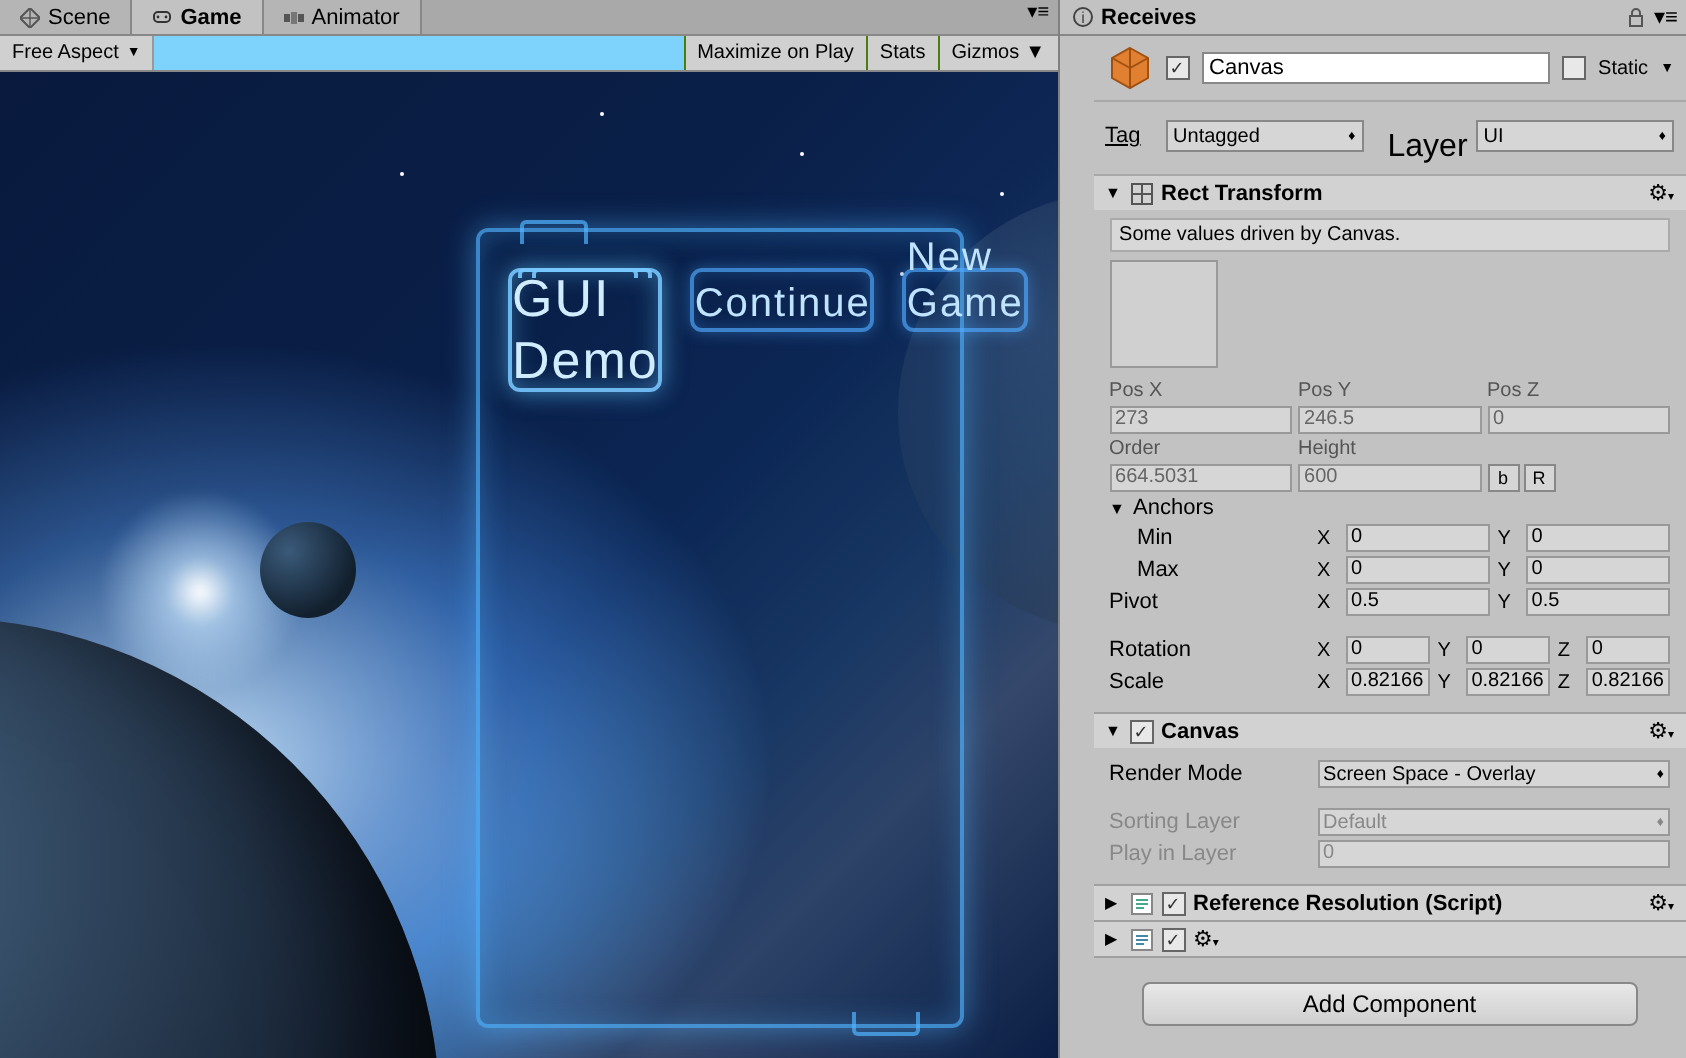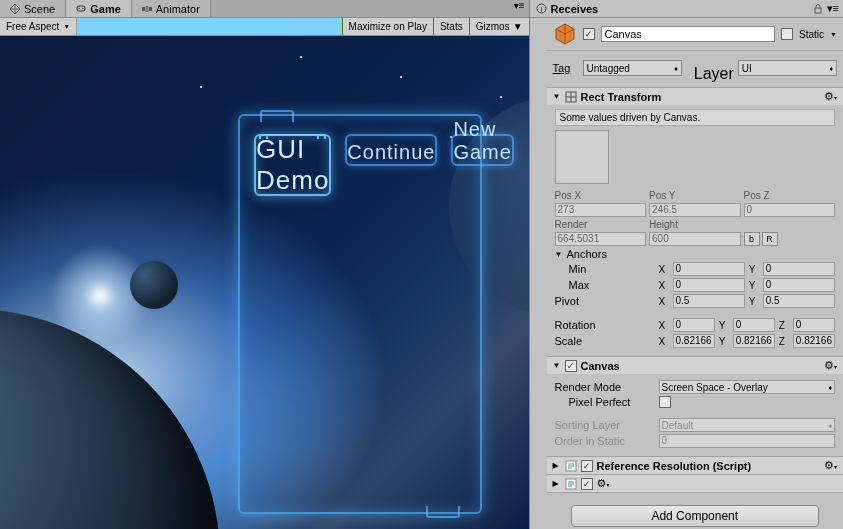--- a/index.html
+++ b/index.html
@@ -205,21 +205,21 @@
         <span class="gear">⚙<span style="font-size:6px">▾</span></span>
       </div>
       <div class="comp-body">
         <div class="comp-note">Some values driven by Canvas.</div>
         <div class="rt-grid">
           <div class="rt-preview"></div>
           <div class="rt-cols">
             <div class="rt-col">
                 <span class="rt-col-label">Pos X</span>
                 <div class="rt-val">273</div>
-                <span class="rt-col-label">Render</span>
+                <span class="rt-col-label">Order</span>
                 <div class="rt-val">664.5031</div>
               </div>
             <div class="rt-col">
                 <span class="rt-col-label">Pos Y</span>
                 <div class="rt-val">246.5</div>
                 <span class="rt-col-label">Height</span>
                 <div class="rt-val">600</div>
               </div>
             <div class="rt-col">
                 <span class="rt-col-label">Pos Z</span>
@@ -287,34 +287,30 @@
         <span class="gear">⚙<span style="font-size:6px">▾</span></span>
       </div>
       <div class="comp-body">
         <div class="prop-row">
             <span class="prop-label">Render Mode</span>
             <div class="prop-dd">
               <span>Screen Space - Overlay</span>
               <span style="font-size:7px">♦</span>
             </div>
           </div>
-        <div class="prop-row">
-            <span class="prop-label indent">Pixel Perfect</span>
-            <span class="checkbox"></span>
-          </div>
         <div style="height:6px"></div>
         <div class="prop-row">
             <span class="prop-label dim">Sorting Layer</span>
             <div class="prop-dd" style="color:#888">
               <span>Default</span>
               <span style="font-size:7px">♦</span>
             </div>
           </div>
         <div class="prop-row">
-            <span class="prop-label dim">Order in Static</span>
+            <span class="prop-label dim">Play in Layer</span>
             <div class="prop-field dim">0</div>
           </div>
       </div>
     </div>
 
     <div class="component">
       <div class="comp-header">
         <span class="fold">▶</span>
         <svg class="cicon" viewBox="0 0 12 12">
             <rect x="1" y="1" width="10" height="10" fill="#fff" stroke="#888"></rect>

